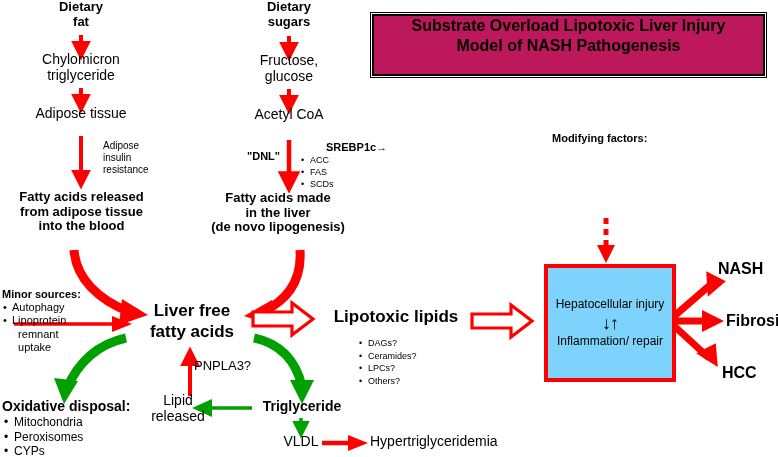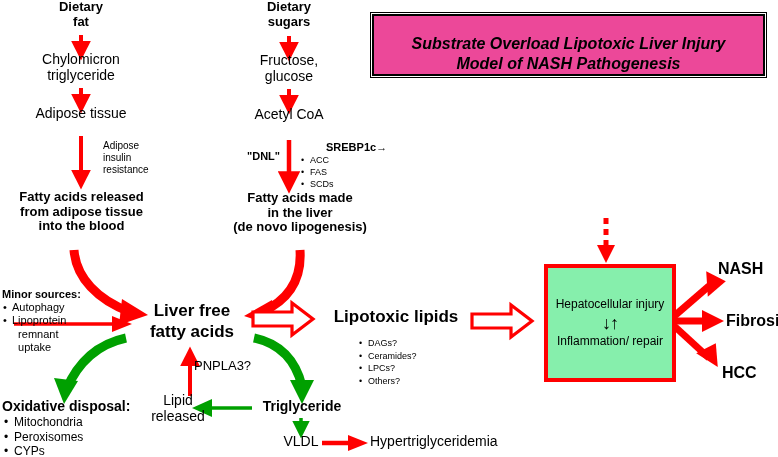--- a/index.html
+++ b/index.html
@@ -23,29 +23,29 @@
   .t11{font-size:11px;}
   .t10{font-size:10px;}
   .t9{font-size:9px;}
   .t17{font-size:17px;}
   .t16{font-size:16px;}
 
   
   #title-box{
     position:absolute;left:372px;top:14px;width:389px;height:58px;
     border:2px solid #000;outline:1px solid #000;outline-offset:1px;
-    display:flex;align-items:flex-end;justify-content:center;
-    font-style:italic;font-weight:bold;font-size:16px;line-height:1.25;
-    text-align:center;background:#ec4899;
+    display:flex;align-items:flex-start;justify-content:center;
+    font-weight:bold;font-size:16px;line-height:1.25;
+    text-align:center;background:#be185d;
   }
 
   
   #hep-box{
     position:absolute;left:544px;top:264px;width:124px;height:110px;
-    border:4px solid #f00;background:#86efac;
+    border:4px solid #f00;background:#7dd3fc;
     display:flex;flex-direction:column;align-items:center;justify-content:center;
     text-align:center;font-size:12px;line-height:1.15;
   }
   #hep-box .arrows{font-size:18px;line-height:1;letter-spacing:-1px;margin:2px 0 3px 0;font-weight:bold;}
 
   
   .blist{position:absolute;text-align:left;}
   .blist .hd{font-weight:bold;white-space:pre;}
   .blist ul{margin:0;padding:0;list-style:none;}
   .blist li{white-space:pre;position:relative;padding-left:12px;}
@@ -217,21 +217,21 @@
   <div class="lead b t11" style="left:298px;top:141px;margin-left:28px;">SREBP1c→</div>
 
   <div class="blist tight t9" style="left:300px;top:154px;width:70px;line-height:1.35;">
     <ul>
       <li>ACC</li>
       <li>FAS</li>
       <li>SCDs</li>
     </ul>
   </div>
 
-  <div class="node b t15" style="left:220px;top:191px;width:160px;">Fatty acids made
+  <div class="node b t15" style="left:198px;top:191px;width:160px;">Fatty acids made
 in the liver
 (de novo lipogenesis)</div>
 
   <div class="node b t17" style="left:137px;top:300px;width:110px;line-height:1.25;">Liver free
 fatty acids</div>
 
   <div class="lead n t13" style="left:194px;top:358px;">PNPLA3?</div>
 
   <div class="node n t14" style="left:143px;top:393px;width:70px;">Lipid
 released</div>
@@ -247,20 +247,21 @@
   <div class="blist tight t9" style="left:358px;top:337px;width:100px;line-height:1.4;">
     <ul>
       <li>DAGs?</li>
       <li>Ceramides?</li>
       <li>LPCs?</li>
       <li>Others?</li>
     </ul>
   </div>
 
   <div class="blist t10" style="left:552px;top:131px;width:200px;line-height:1.45;">
+    <div class="hd t11">Modifying factors:</div>
   </div>
 
   <div id="hep-box">
     <div>Hepatocellular
 injury</div>
     <div class="arrows">↓↑</div>
     <div>Inflammation/
 repair</div>
   </div>
 

